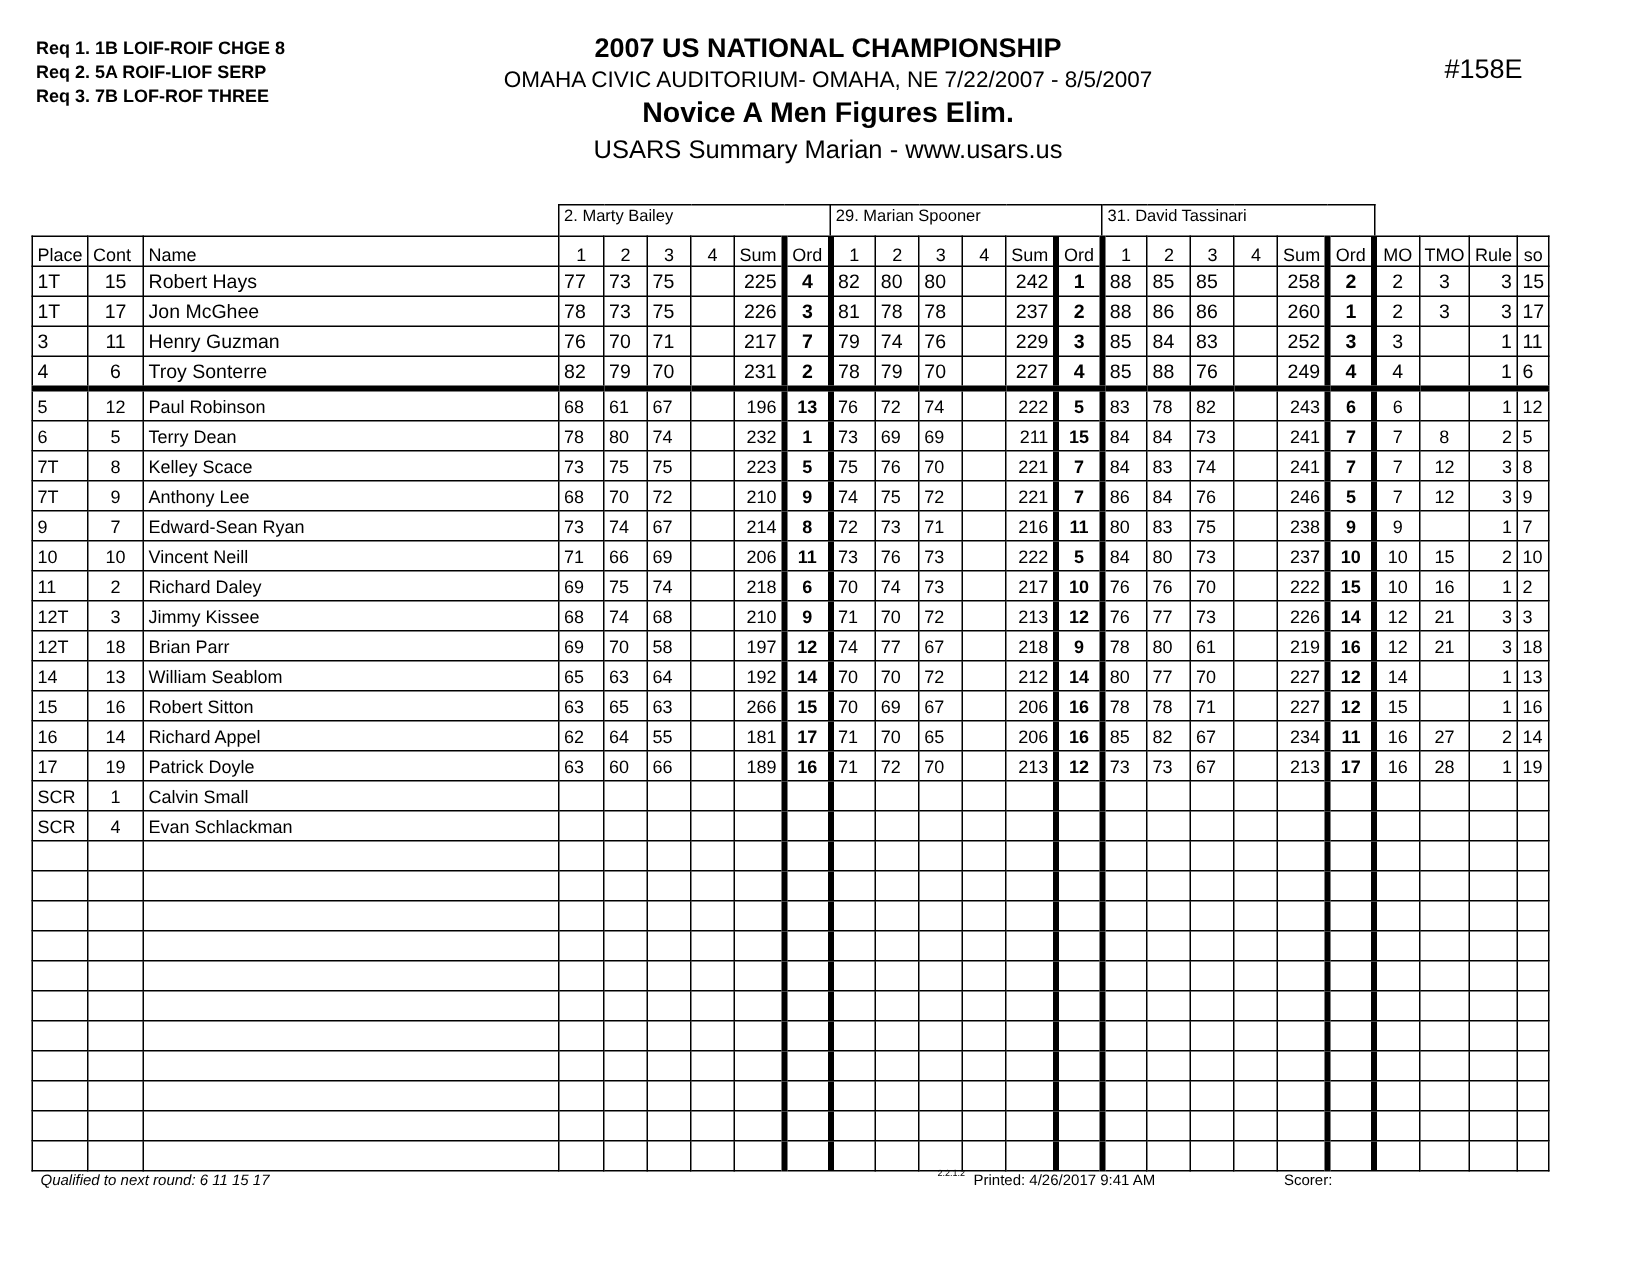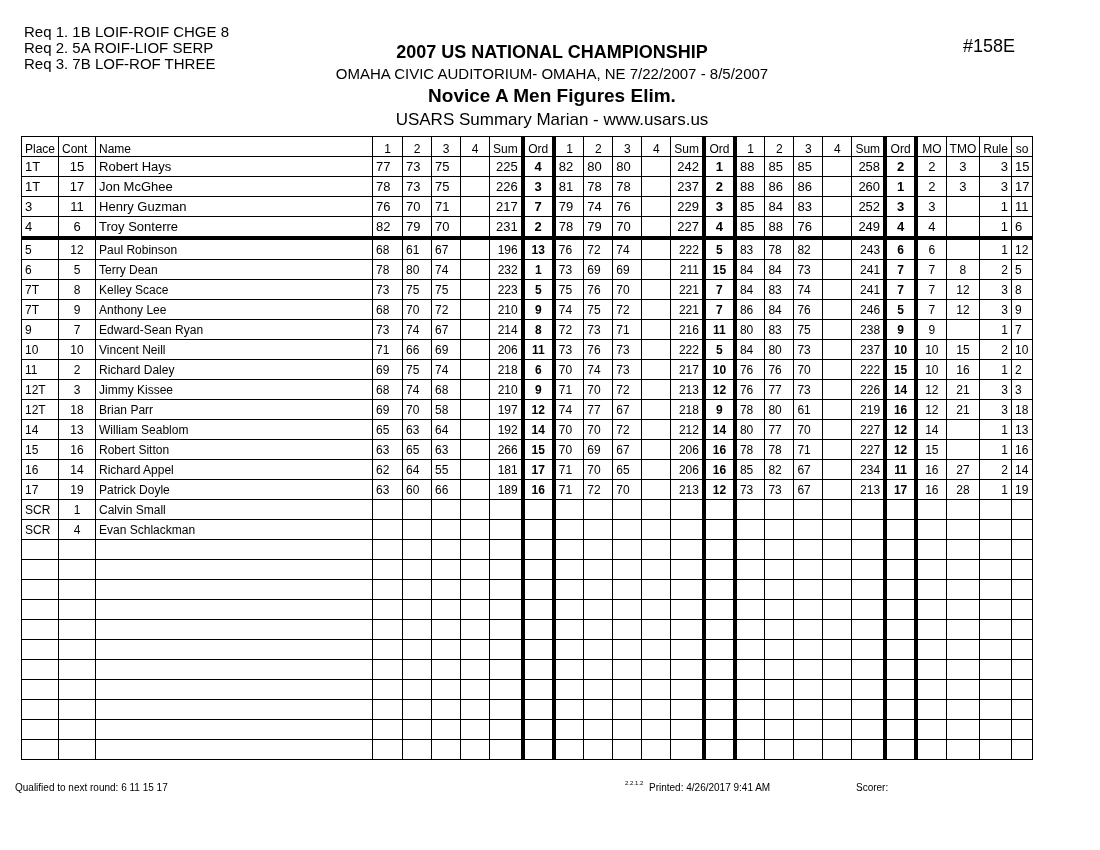--- a/index.html
+++ b/index.html
@@ -1,18 +1,18 @@
 <!DOCTYPE html>
 <html><head>
 <meta charset="utf-8">
 <style>
   html, body { margin: 0; padding: 0; background: #ffffff; }
   body { width: 1100px; height: 850px; position: relative; font-family: "Liberation Sans", sans-serif; color: #000; overflow: hidden; }
-  .reqs { position: absolute; left: 24px; top: 24px; font-size: 15px; line-height: 16px; }
-  .hdr { position: absolute; left: 300px; width: 504px; text-align: center; margin-top: 20px; }
+  .reqs { position: absolute; left: 24px; top: 24px; font-size: 12px; line-height: 16px; font-weight: bold; }
+  .hdr { position: absolute; left: 300px; width: 504px; text-align: center; }
   .t1 { top: 22px; font-size: 18px; font-weight: bold; }
   .t2 { top: 45px; font-size: 15px; }
   .t3 { top: 65px; font-size: 19px; font-weight: bold; }
   .t4 { top: 90px; font-size: 17px; }
   .evnum { position: absolute; left: 963px; top: 36px; font-size: 18px; font-weight: normal; }
 
   table.grid { position: absolute; left: 21px; top: 136px; border-collapse: collapse; table-layout: fixed; font-size: 12px; }
   table.grid td { border: 1px solid #000; height: 19px; padding: 0 3px; white-space: nowrap; overflow: hidden; }
   table.grid tr.judges td { height: 19px; }
   table.grid tr.judges td.blank { border: none; }
@@ -65,20 +65,27 @@
       <col style="width:29px">
       <col style="width:29px">
       <col style="width:30px">
       <col style="width:31px">
     <col style="width:30px">
       <col style="width:30px">
       <col style="width:28px">
       <col style="width:21px">
   </colgroup>
   <tbody id="tbody">
+    <tr class="judges">
+      <td class="blank" colspan="3"></td>
+      <td class="jname" colspan="6">2.  Marty Bailey</td>
+      <td class="jname" colspan="6">29.  Marian Spooner</td>
+      <td class="jname" colspan="6">31.  David Tassinari</td>
+      <td class="blank" colspan="4"></td>
+    </tr>
     <tr class="colhdr">
       <td>Place</td>
       <td>Cont</td>
       <td>Name</td>
       <td class="c">1</td>
       <td class="c">2</td>
       <td class="c">3</td>
       <td class="c">4</td>
       <td class="c">Sum</td>
       <td class="c thickL">Ord</td>
@@ -905,16 +912,16 @@
         <td></td>
         <td class="thickL"></td>
         <td class="thickL"></td>
         <td></td>
         <td></td>
         <td></td>
       </tr>
     </tbody>
 </table>
 
-<div class="footer" style="left:15px;">Qualified to next round:   6 11 15 17</div>
+<div class="footer" style="left:27px;font-style:italic;">Qualified to next round:   6 11 15 17</div>
 <div class="footer" style="left:625px; top:780px;"><span class="tiny">2.2.1.2</span></div>
 <div class="footer" style="left:649px;text-align:right;">Printed:  4/26/2017  9:41 AM</div>
 <div class="footer" style="left:856px;">Scorer:</div>
 
 </body></html>

